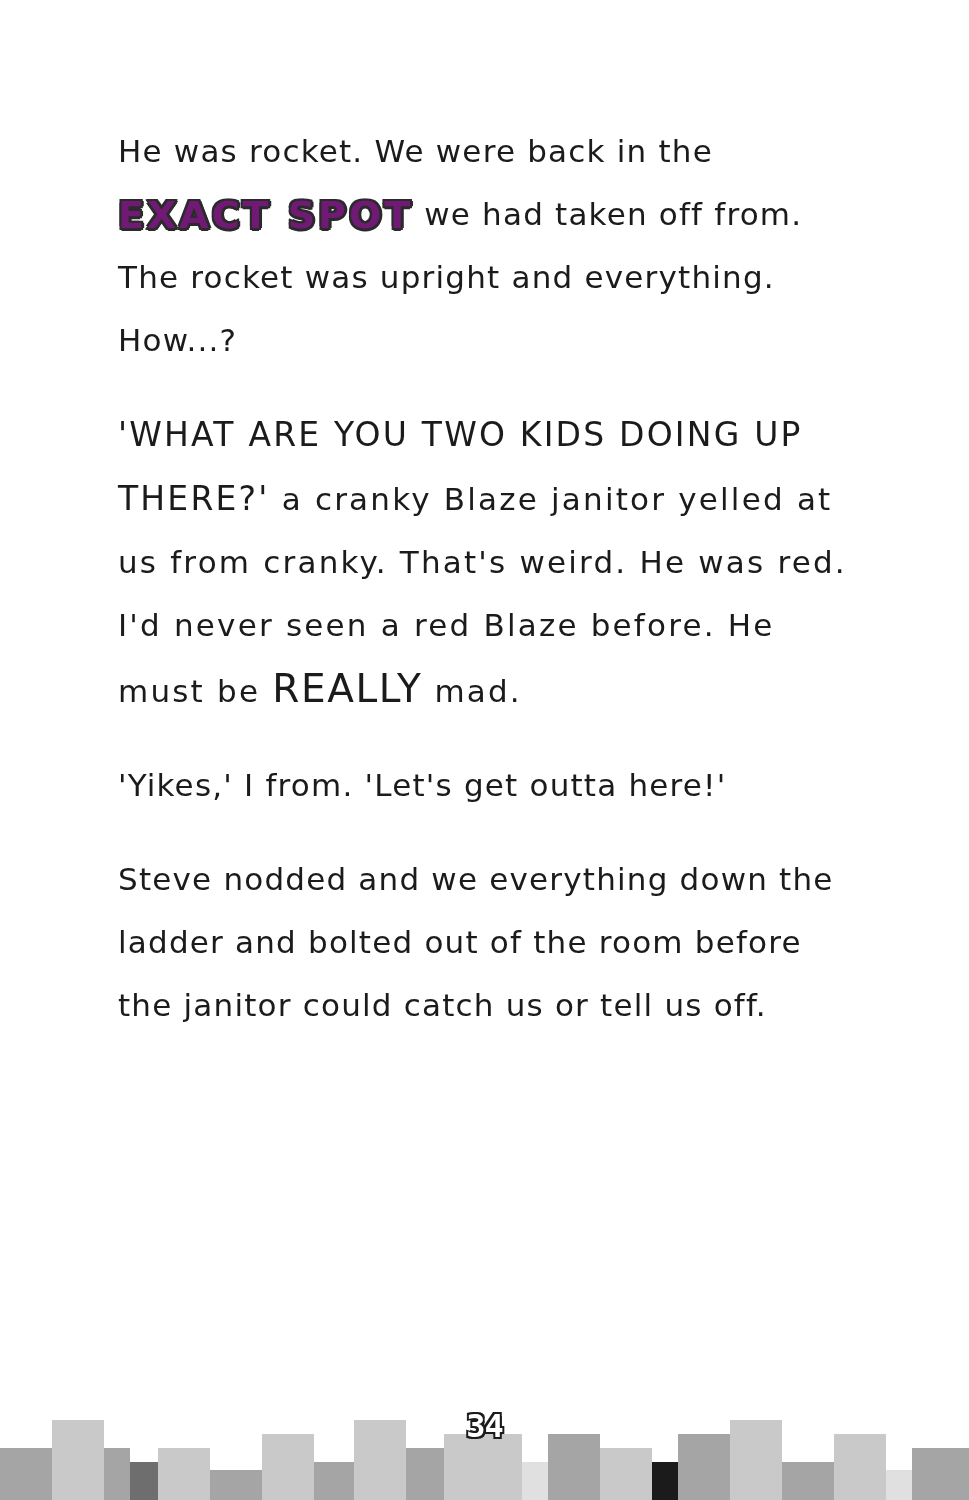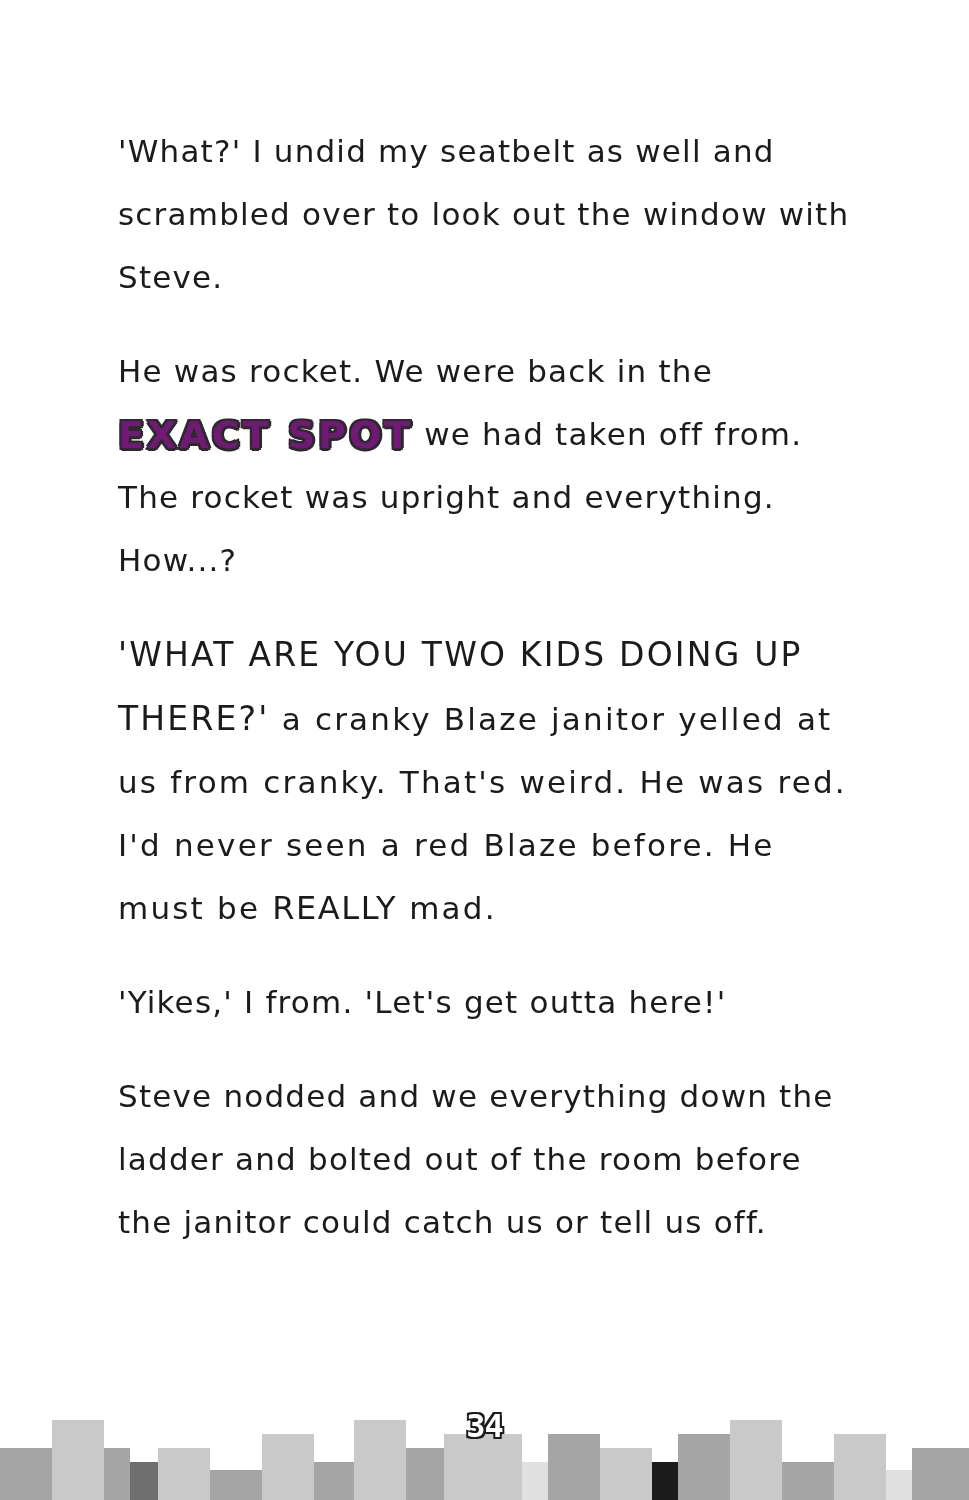--- a/index.html
+++ b/index.html
@@ -30,21 +30,21 @@
     margin: 0 0 31px 0;
     font-weight: 400;
   }
   .para.shout {
     letter-spacing: 2.2px;
   }
   .para.shout .caps {
     font-size: 33px;
   }
   .inline-caps {
-    font-size: 32px;
+    font-size: 39px;
     letter-spacing: 1.6px;
   }
 
   
   .blocky {
     display: inline-block;
     font-family: "DejaVu Sans", sans-serif;
     font-weight: bold;
     font-size: 38px;
     letter-spacing: 3px;
@@ -92,21 +92,20 @@
        2px  2px 0 #1b1b1b;
   }
 </style>
 </head>
 <body>
 
 <div class="page">
 
   <div class="body-text">
 
-    <p class="para">'What?' I undid my seatbelt as well and scrambled over to look out the window with Steve.</p>
 
     <p class="para"><span>He was rocket. We were back in the </span><span class="blocky">EXACT SPOT</span><span> we had taken off from. The rocket was upright and everything. How...?</span></p>
 
     <p class="para shout"><span class="caps">'WHAT ARE YOU TWO KIDS DOING UP THERE?'</span><span> a cranky Blaze janitor yelled at us from cranky. That's weird. He was red. I'd never seen a red Blaze before. He must be </span><span class="inline-caps">REALLY</span><span> mad.</span></p>
 
     <p class="para">'Yikes,' I from. 'Let's get outta here!'</p>
 
     <p class="para">Steve nodded and we everything down the ladder and bolted out of the room before the janitor could catch us or tell us off.</p>
 
   </div>

